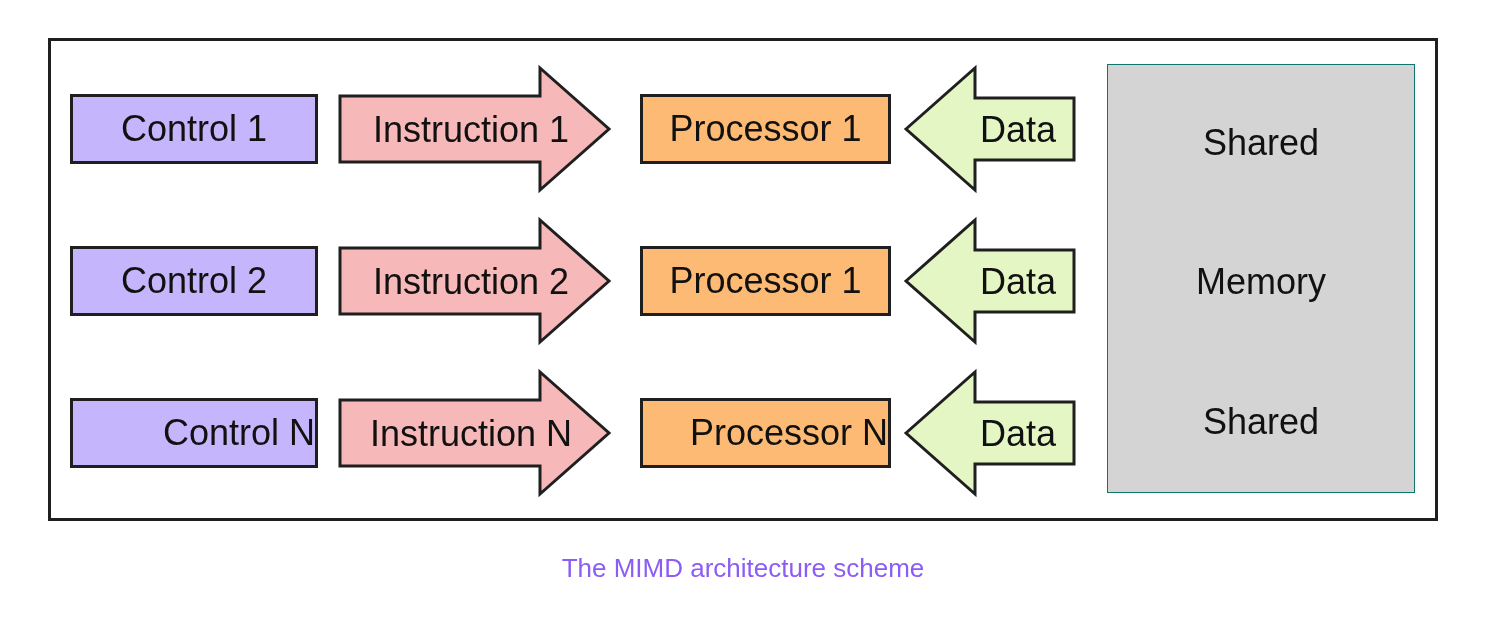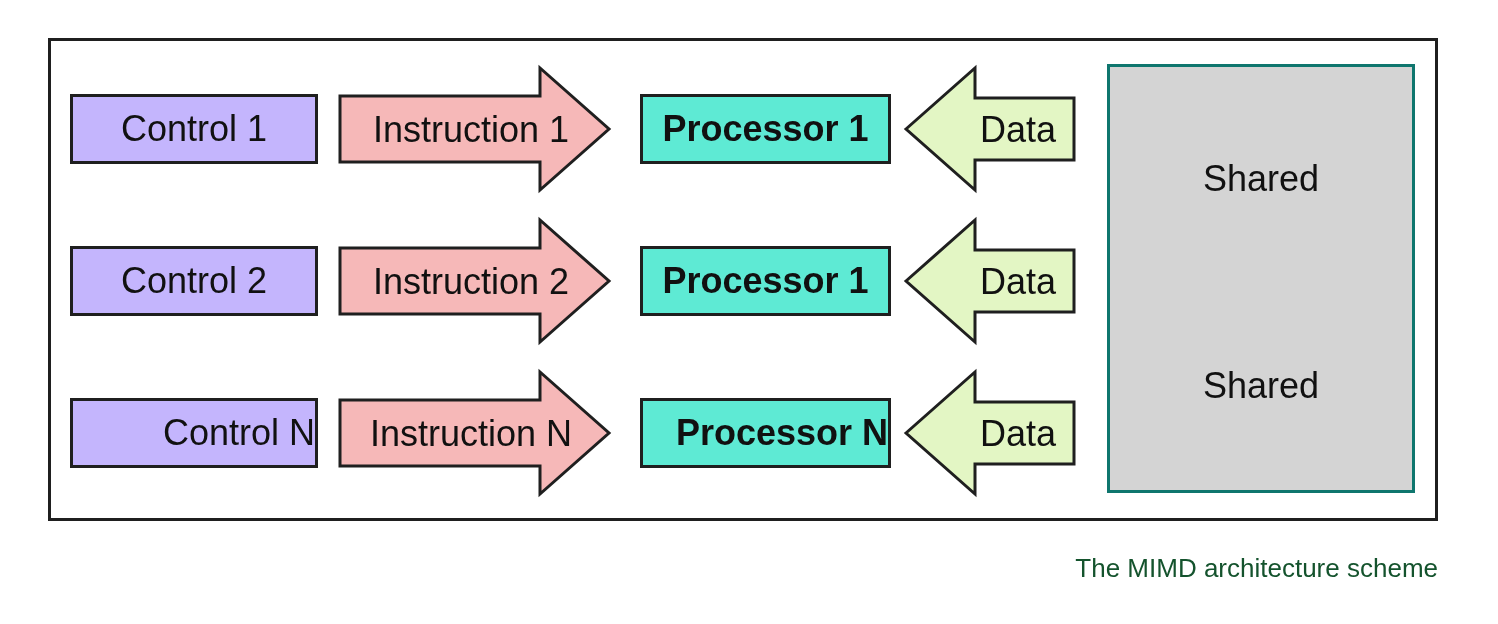--- a/index.html
+++ b/index.html
@@ -40,22 +40,21 @@
   .control-box {
     left: 70px;
     width: 248px;
     height: 70px;
     background: #c4b5fd;
   }
   .processor-box {
     left: 640px;
     width: 251px;
     height: 70px;
-    background: #5eead4;
-    font-weight: bold;
+    background: #fdba74;
   }
   .row-0 .box { top: 94px; }
   .row-1 .box { top: 246px; }
   .row-2 .box { top: 398px; justify-content: flex-end; }
   .arrow {
     position: absolute;
     overflow: visible;
   }
   .instruction-arrow { left: 338px; width: 274px; height: 128px; }
   .data-arrow       { left: 903px; width: 174px; height: 128px; }
@@ -73,38 +72,38 @@
     fill: #111111;
     text-anchor: middle;
   }
   .shared-memory {
     position: absolute;
     left: 1107px;
     top: 64px;
     width: 308px;
     height: 429px;
     box-sizing: border-box;
-    border: 3px solid #0f766e;
+    border: 1px solid #0f766e;
     background: #d4d4d4;
     display: flex;
     flex-direction: column;
     justify-content: space-around;
     align-items: center;
     padding-top: 8px;
     font-size: 36px;
     line-height: 1;
   }
   .caption {
     position: absolute;
     left: 48px;
     top: 553px;
     width: 1390px;
-    text-align: right;
+    text-align: center;
     font-size: 26px;
-    color: #14532d;
+    color: #8b5cf6;
   }
 </style>
 </head>
 <body>
 
 <div class="canvas">
 
   <div class="frame"></div>
 
   <div class="row-0">
@@ -153,18 +152,19 @@
       <span>Processor N</span>
     </div>
     <svg class="arrow data-arrow" viewBox="0 0 174 128">
       <polygon points="3,64 72,3 72,33 171,33 171,95 72,95 72,125" fill="#e3f6c4"></polygon>
       <text x="115" y="77">Data</text>
     </svg>
   </div>
 
   <div class="shared-memory">
     <span>Shared</span>
+    <span>Memory</span>
     <span>Shared</span>
   </div>
 
   <div class="caption">The MIMD architecture scheme</div>
 
 </div>
 
 </body></html>

